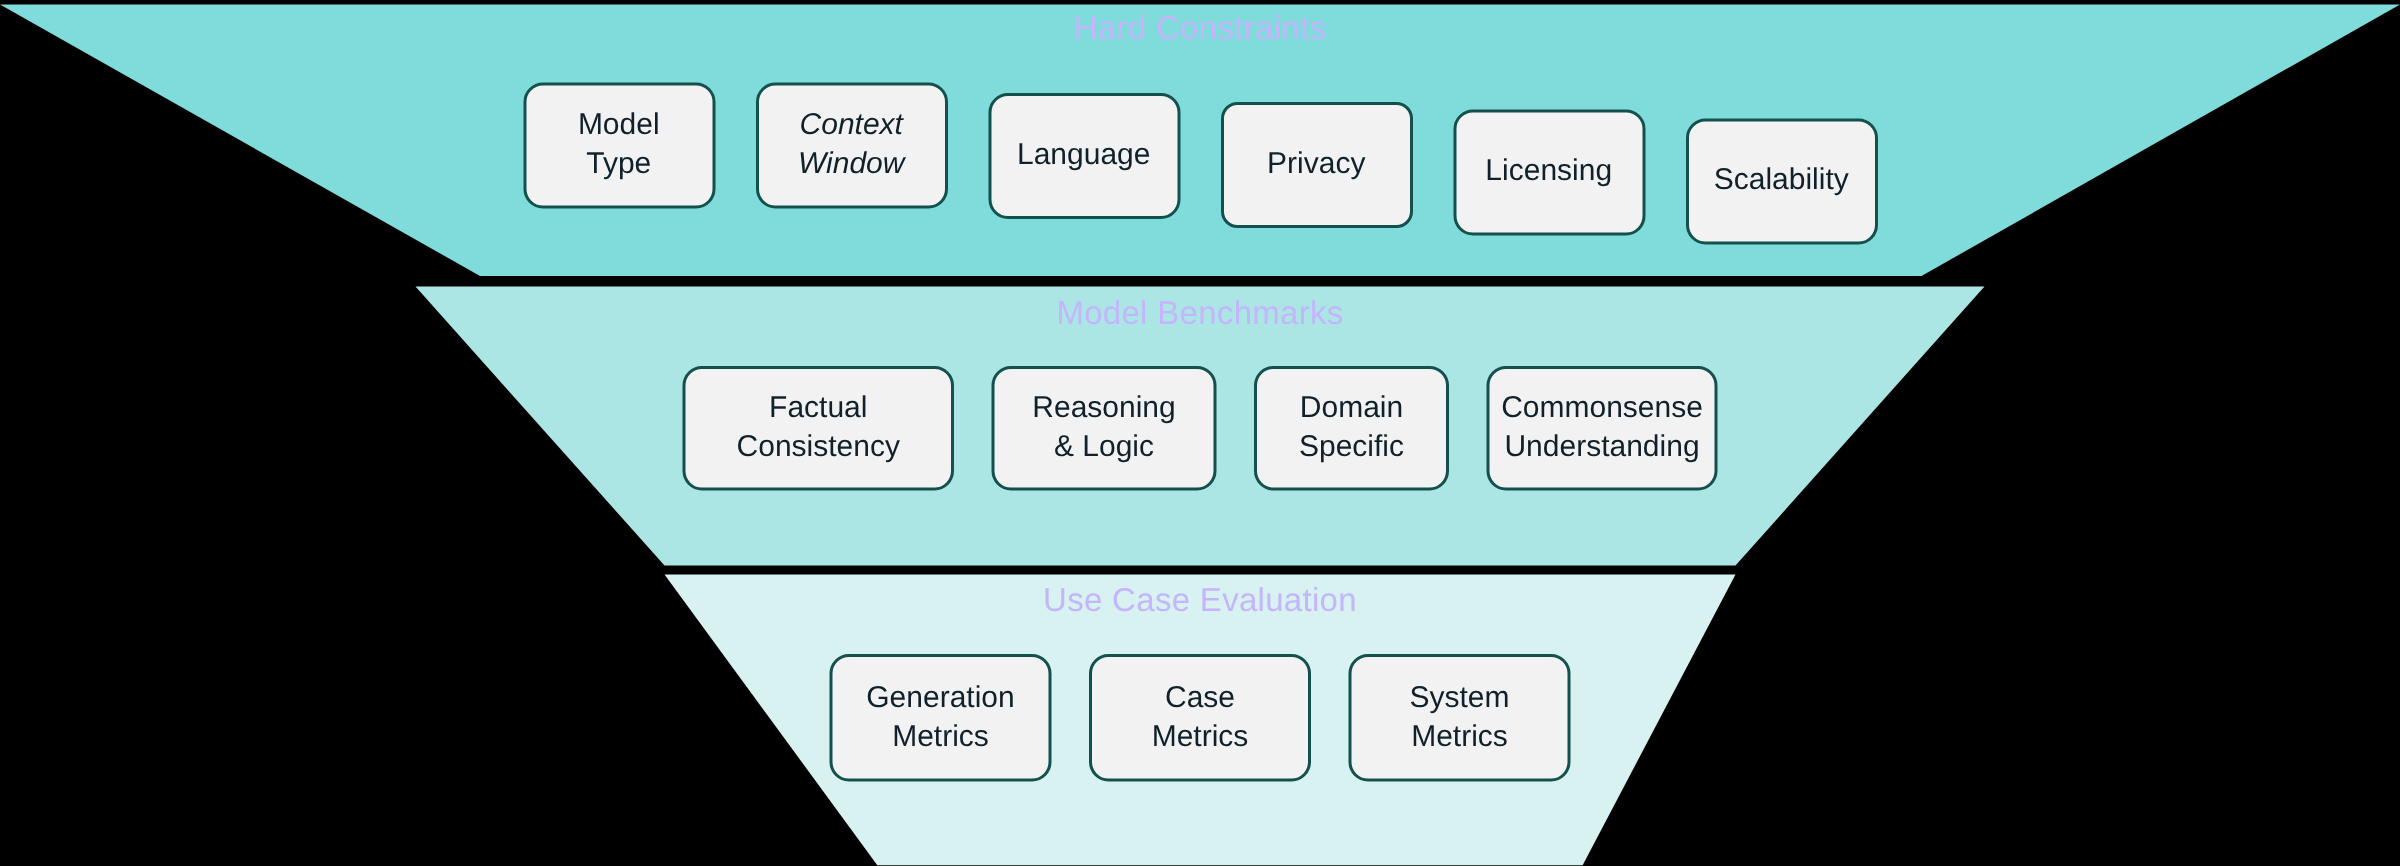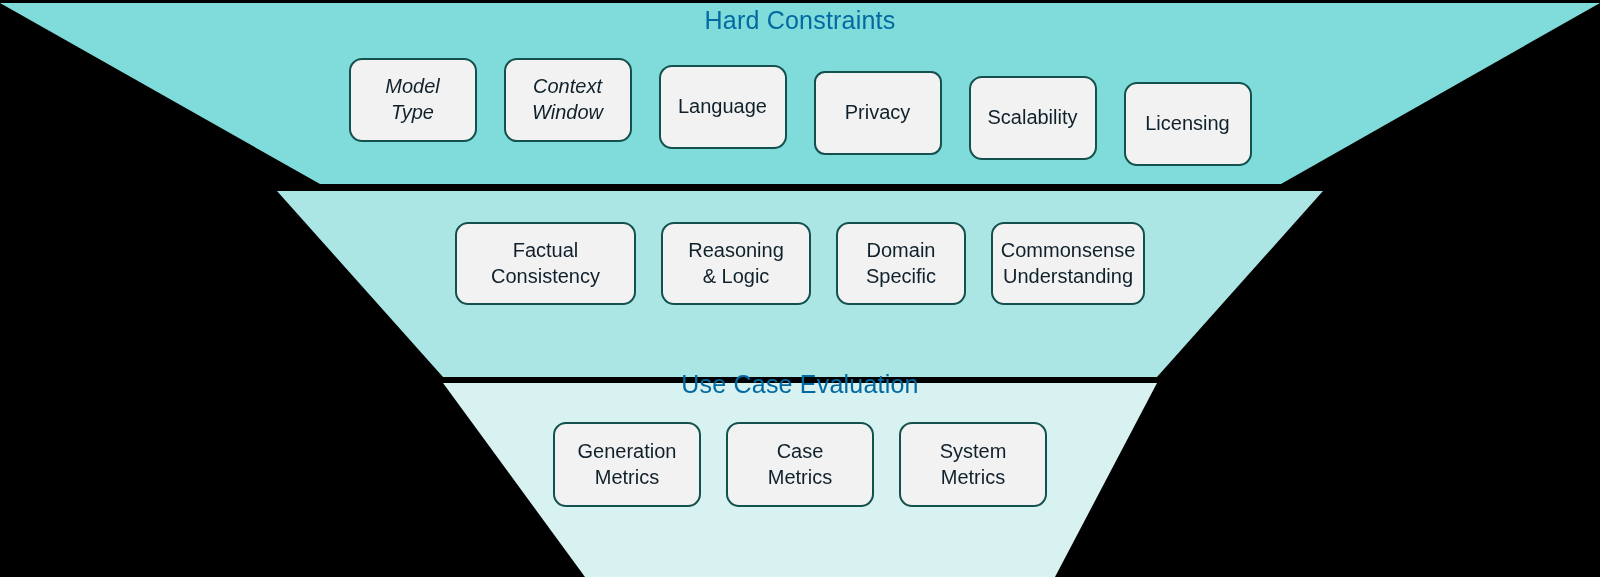--- a/index.html
+++ b/index.html
@@ -29,22 +29,22 @@
   }
   .tier-content {
     position: absolute;
     left: 0;
     width: 1600px;
     display: flex;
     flex-direction: column;
     align-items: center;
   }
   .tier-title {
-    color: #0369a1;
-    font-size: 25px;
+    color: #c4b5fd;
+    font-size: 22px;
     font-weight: 400;
     letter-spacing: 0.2px;
     line-height: 1;
     white-space: nowrap;
   }
   .cards-row {
     display: flex;
     align-items: flex-start;
     justify-content: center;
   }
@@ -61,38 +61,38 @@
     font-size: 20px;
     line-height: 1.28;
     padding: 6px 14px;
     white-space: pre-line;
   }
 
   
   #tier1-content { top: 8px; }
   #tier1-content .cards-row { margin-top: 25px; gap: 27px; }
   #tier1-content .card { width: 128px; height: 84px; }
-  #tier1-content .card:nth-child(1) { margin-top: 0px; font-style: italic; }
+  #tier1-content .card:nth-child(1) { margin-top: 0px; }
   #tier1-content .card:nth-child(2) { margin-top: 0px; font-style: italic; }
   #tier1-content .card:nth-child(3) { margin-top: 7px; }
   #tier1-content .card:nth-child(4) { margin-top: 13px; border-radius: 11px; }
   #tier1-content .card:nth-child(5) { margin-top: 18px; }
   #tier1-content .card:nth-child(6) { margin-top: 24px; }
 
   
   #tier2-content { top: 198px; }
   #tier2-content .cards-row { margin-top: 24px; gap: 25px; align-items: center; }
   #tier2-content .card { width: 181px; height: 83px; }
   #tier2-content .card:nth-child(1) { width: 181px; }
   #tier2-content .card:nth-child(2) { width: 150px; }
   #tier2-content .card:nth-child(3) { width: 130px; }
   #tier2-content .card:nth-child(4) { width: 154px; }
 
   
-  #tier3-content { top: 372px; }
+  #tier3-content { top: 389px; }
   #tier3-content .cards-row { margin-top: 25px; gap: 25px; }
   #tier3-content .card { width: 148px; height: 85px; }
 </style>
 </head>
 <body>
 
 <div id="funnel">
 
   <svg class="tier-shape" viewBox="0 0 1600 577">
     <polygon id="poly-tier1" points="0,3 1600,3 1281,184 320,184" fill="#7FDCDA"></polygon>
@@ -108,26 +108,27 @@
 
   <div class="tier-content" id="tier1-content">
     <div class="tier-title">Hard Constraints</div>
     <div class="cards-row">
       <div class="card">Model
 Type</div>
       <div class="card">Context
 Window</div>
       <div class="card">Language</div>
       <div class="card">Privacy</div>
+      <div class="card">Licensing</div>
       <div class="card">Scalability</div>
-      <div class="card">Licensing</div>
     </div>
   </div>
 
   <div class="tier-content" id="tier2-content">
+    <div class="tier-title">Model Benchmarks</div>
     <div class="cards-row">
       <div class="card">Factual
 Consistency</div>
       <div class="card">Reasoning
 &amp; Logic</div>
       <div class="card">Domain
 Specific</div>
       <div class="card">Commonsense
 Understanding</div>
     </div>

